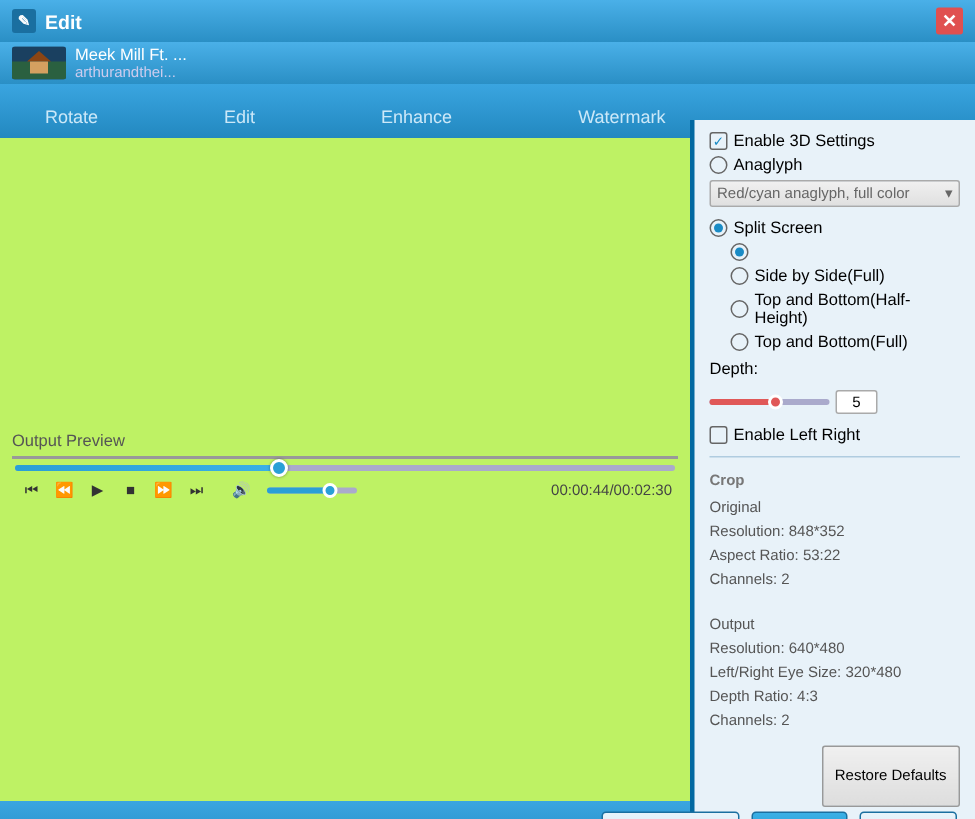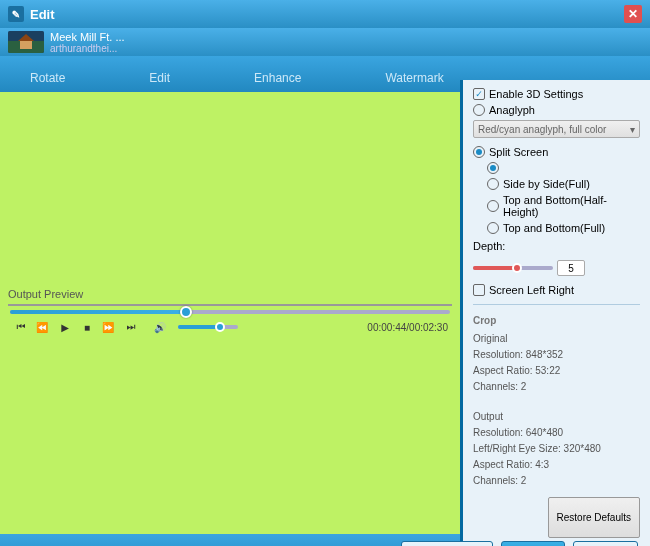--- a/index.html
+++ b/index.html
@@ -519,40 +519,40 @@
     <div class="depth-row">
       <div class="depth-slider">
         <div class="depth-progress"></div>
         <div class="depth-thumb"></div>
       </div>
       <div class="depth-val-box">5</div>
     </div>
 
     <div class="setting-row" style="margin-top:2px;">
       <div class="checkbox-custom"></div>
-      <span>Screen Left Right</span>
+      <span>Enable Left Right</span>
     </div>
 
     <div class="section-divider"></div>
 
     <div class="info-section">
       <div class="section-title">Crop</div>
       <div>Original</div>
       <div>Resolution: 848*352</div>
       <div>Aspect Ratio: 53:22</div>
       <div>Channels: 2</div>
     </div>
 
     <div style="height:6px;"></div>
 
     <div class="info-section">
       <div>Output</div>
       <div>Resolution: 640*480</div>
       <div>Left/Right Eye Size: 320*480</div>
-      <div>Aspect Ratio: 4:3</div>
+      <div>Depth Ratio: 4:3</div>
       <div>Channels: 2</div>
     </div>
 
     <div style="flex:1;"></div>
 
     <div class="restore-defaults-btn">Restore Defaults</div>
   </div>
 </div>
 
 <div class="bottom-bar">

